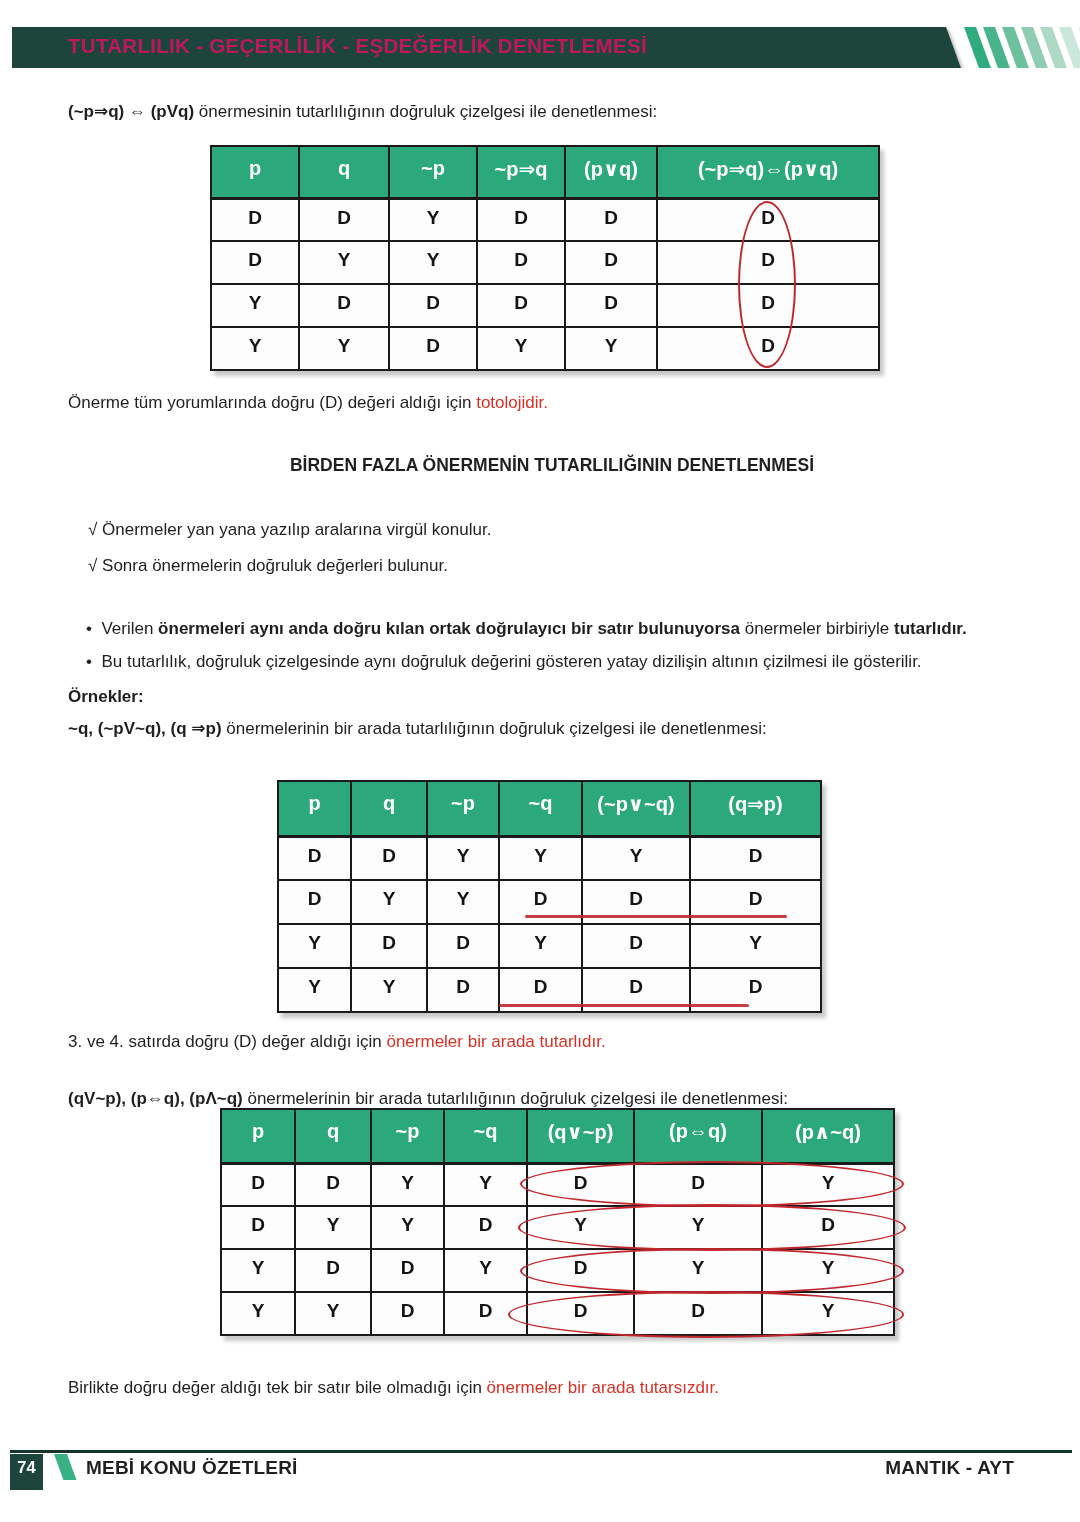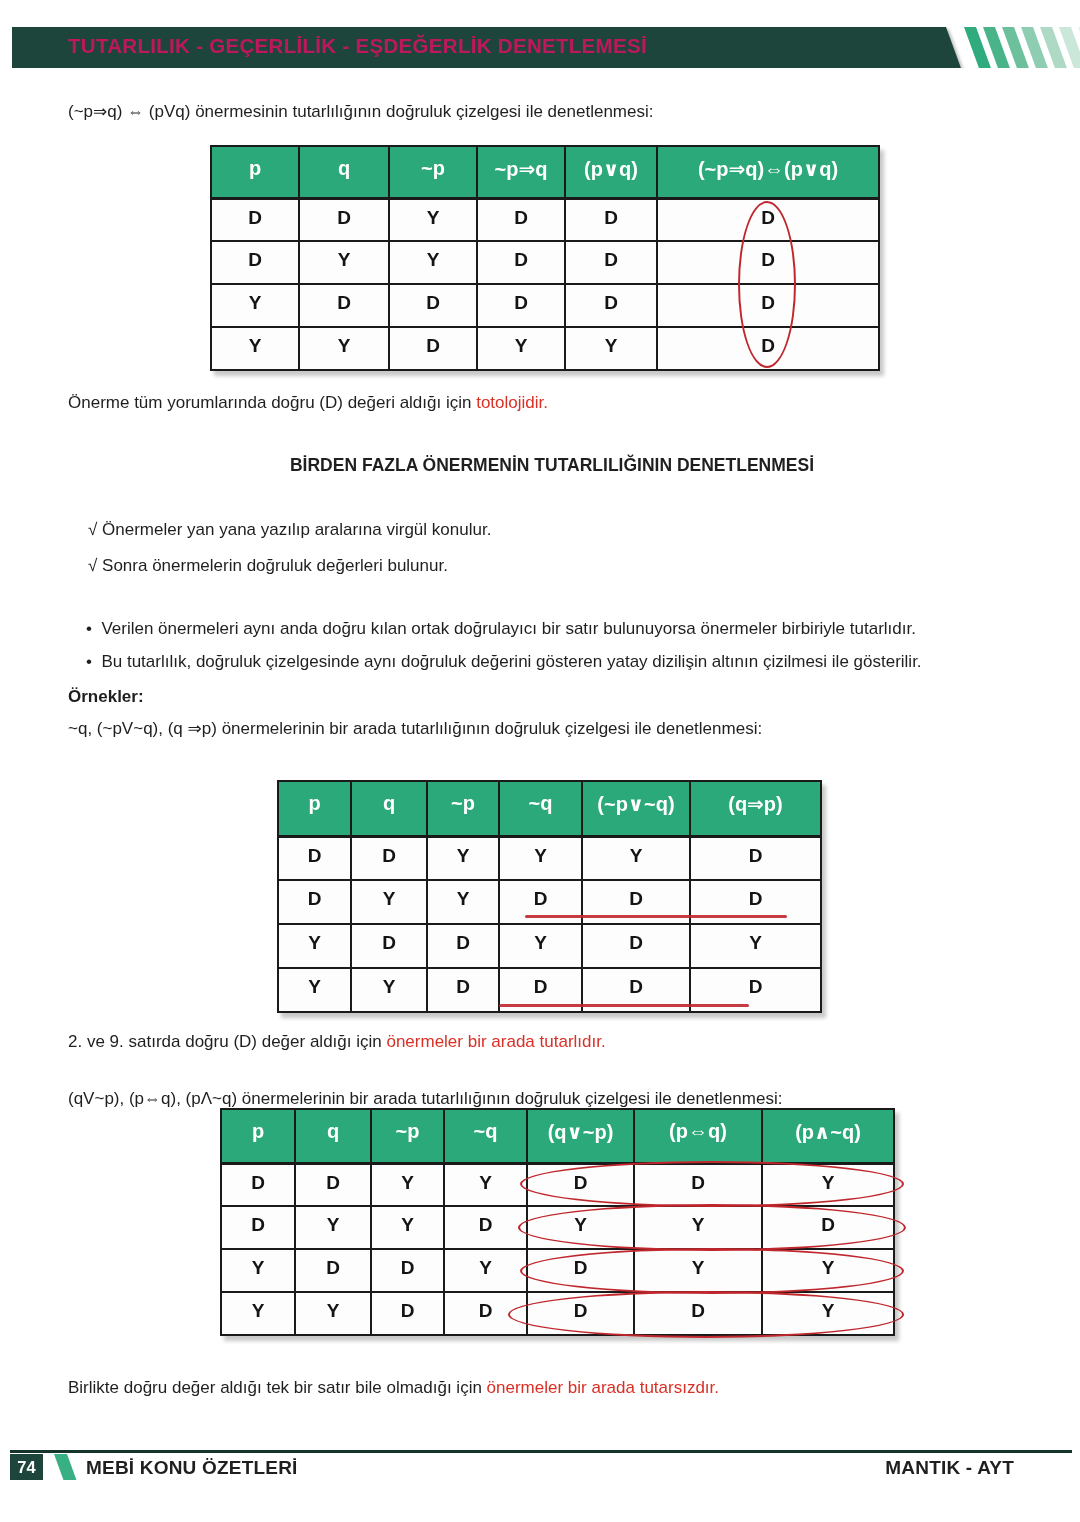--- a/index.html
+++ b/index.html
@@ -15,21 +15,21 @@
   
   .band{position:absolute;left:12px;top:27px;width:1068px;height:41px;overflow:hidden;background:#ffffff;}
   .band-dark{position:absolute;left:-24px;top:0;width:958px;height:100%;
              background:var(--band-dark-teal);transform:skewX(20deg);transform-origin:0 0;
              box-shadow:2px 2px 3px rgba(0,0,0,.25);}
   .band-stripe{position:absolute;top:0;height:100%;width:12px;transform:skewX(20deg);transform-origin:0 0;}
   .band-title{position:absolute;left:56px;top:7px;font-size:20.5px;font-weight:bold;color:#be185d;letter-spacing:.3px;white-space:nowrap;}
 
   
   .txt{position:absolute;font-size:17px;line-height:22px;color:#1f1f1f;white-space:nowrap;}
-  .txt b{font-weight:normal;}
+  .txt b{font-weight:bold;}
   .red{color:var(--highlight-text-red);}
   .center-head{position:absolute;left:0;width:1080px;text-align:center;font-size:17.5px;font-weight:bold;padding-left:24px;}
 
   
   .tblwrap{position:absolute;}
   table.truth{border-collapse:collapse;table-layout:fixed;background:#fdfdfd;
               border:2.5px solid #1a1a1a;box-shadow:4px 5px 4px rgba(0,0,0,.22);}
   table.truth th{background:var(--table-header-green);color:#ffffff;font-weight:bold;font-size:20px;
                  border:2px solid #1a1a1a;border-bottom:3.5px solid #1a1a1a;
                  vertical-align:top;padding-top:10px;text-align:center;}
@@ -38,21 +38,21 @@
   .t1 th{height:52px;} .t1 td{height:43px;}
   .t2 th{height:55px;} .t2 td{height:44px;}
   .t3 th{height:54px;} .t3 td{height:43px;}
 
   
   .ellipse{position:absolute;border:2.5px solid var(--annotation-red);border-radius:50%;background:transparent;}
   .underline{position:absolute;height:3px;background:var(--annotation-red);border-radius:2px;opacity:.9;}
 
   
   .footer-line{position:absolute;left:10px;top:1450px;width:1062px;height:3px;background:#15342c;}
-  .footer-pagebox{position:absolute;left:10px;top:1454px;width:33px;height:26px;background:var(--band-dark-teal);
+  .footer-pagebox{position:absolute;left:10px;top:1454px;width:33px;height:36px;background:var(--band-dark-teal);
                   color:#ffffff;font-weight:bold;font-size:16.5px;text-align:center;line-height:26px;}
   .footer-stripe{position:absolute;left:54px;top:1454px;width:13px;height:26px;background:#38b083;
                  transform:skewX(20deg);transform-origin:0 0;}
   .footer-left{position:absolute;left:86px;top:1457px;font-size:19px;font-weight:bold;letter-spacing:.2px;}
   .footer-right{position:absolute;right:66px;top:1457px;font-size:19px;font-weight:bold;letter-spacing:.2px;}
 </style>
 </head>
 <body>
 
 <div class="page">
@@ -197,21 +197,21 @@
             <td>D</td>
             <td>D</td>
             <td>D</td>
           </tr>
         </tbody>
       </table>
     <div class="underline" style="left:248px;top:135px;width:262px;"></div>
     <div class="underline" style="left:222px;top:224px;width:250px;"></div>
   </div>
 
-  <p class="txt" style="left:68px;top:1031px;"><span>2. ve 9. satırda doğru (D) değer aldığı için </span><span class="red">önermeler bir arada tutarlıdır.</span></p>
+  <p class="txt" style="left:68px;top:1031px;"><span>3. ve 4. satırda doğru (D) değer aldığı için </span><span class="red">önermeler bir arada tutarlıdır.</span></p>
   <p class="txt" style="left:68px;top:1088px;"><b>(qV~p), (p⇔q), (pΛ~q)</b><span> önermelerinin bir arada tutarlılığının doğruluk çizelgesi ile denetlenmesi:</span></p>
 
   <div class="tblwrap" style="left:220px;top:1108px;">
     <table class="truth t3" style="width:673px;">
         <colgroup>
           <col style="width: 74px;">
           <col style="width: 76px;">
           <col style="width: 73px;">
           <col style="width: 83px;">
           <col style="width: 107px;">

